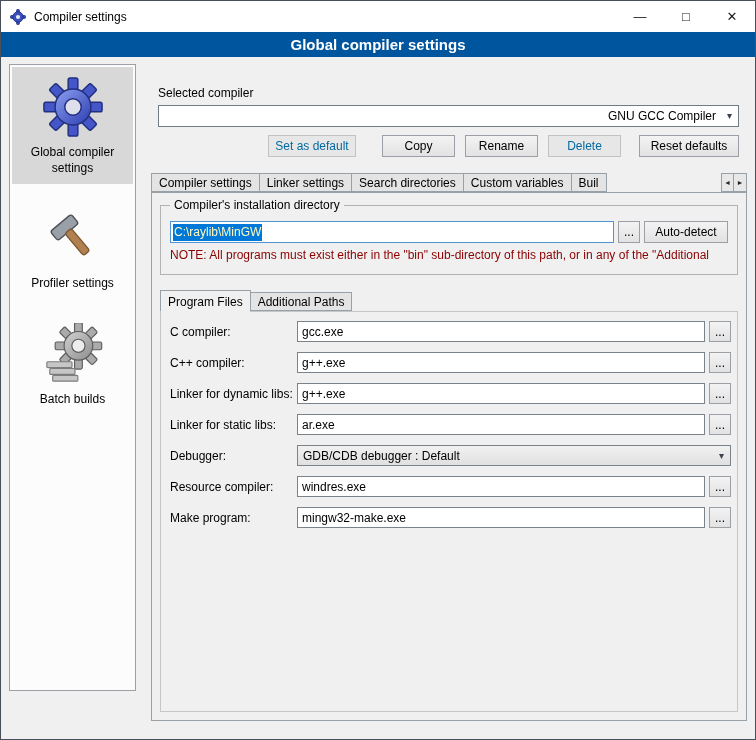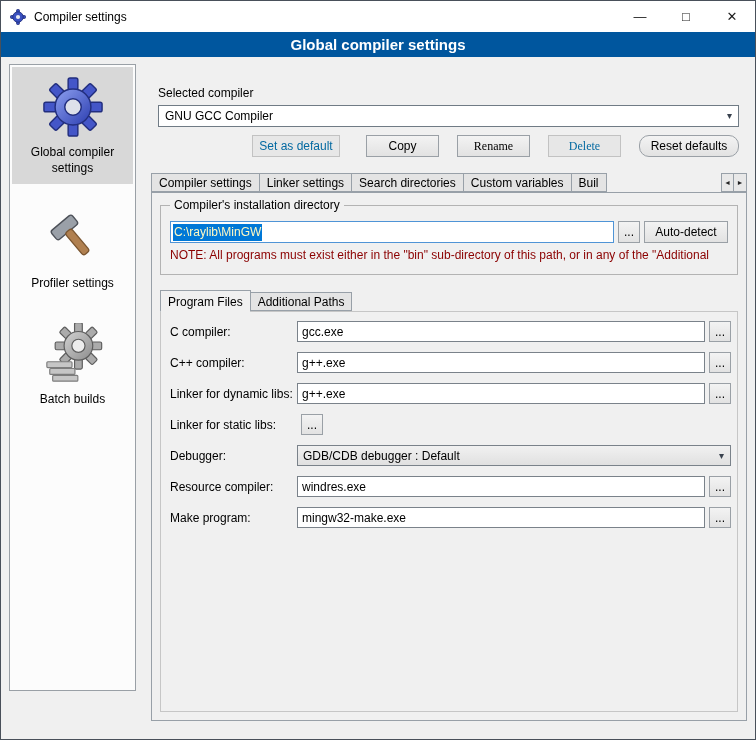--- a/index.html
+++ b/index.html
@@ -20,30 +20,30 @@
   .sidebar{position:absolute;left:8px;top:63px;width:127px;height:627px;box-sizing:border-box;background:#fcfcfc;border:1px solid #9aa0a6;padding-top:2px;}
   .side-item{width:121px;margin:0 auto;display:flex;flex-direction:column;align-items:center;padding:8px 2px 8px;box-sizing:border-box;text-align:center;line-height:1.3;}
   .side-item.selected{background:#d8d8d8;}
   .side-item + .side-item{margin-top:14px;}
   .side-icon{width:64px;height:64px;display:flex;align-items:center;justify-content:center;}
   .side-label{margin-top:6px;}
 
   
   .main{position:absolute;left:145px;top:81px;width:603px;height:627px;}
   .sc-label{margin:4px 0 0 12px;}
-  .combo{box-sizing:border-box;margin:5px 0 0 12px;width:581px;height:22px;background:#fff;border:1px solid #707b85;display:flex;align-items:center;padding:0 22px 0 6px;position:relative;}
+  .combo{box-sizing:border-box;margin:5px 0 0 12px;width:581px;height:22px;background:#fff;border:1px solid #707b85;display:flex;align-items:center;padding:0 22px 0 6px;position:relative;justify-content:flex-end;}
   .combo .chev,.fcombo .chev{position:absolute;right:6px;top:50%;transform:translateY(-55%);font-size:10px;color:#39424e;}
 
   .btnrow{margin:8px 0 0 12px;width:581px;display:flex;justify-content:flex-end;align-items:center;}
   .btn{box-sizing:border-box;height:22px;background:linear-gradient(#f3f3f3,#e2e2e2);border:1px solid #9aa0a6;font-family:inherit;font-size:12px;display:flex;align-items:center;justify-content:center;white-space:nowrap;}
   .btn.disabled{color:#0369a1;background:#e7e7e7;border-color:#c2c2c2;}
   .b-setdef{width:88px;margin-right:26px;}
   .b-copy,.b-rename,.b-delete{width:73px;}
-  .b-rename,.b-delete{margin-left:18px;font-family:Liberation Serif, serif;}
-  .b-reset{width:100px;margin-left:18px;border-radius:10px;}
+  .b-rename,.b-delete{margin-left:10px;}
+  .b-reset{width:100px;margin-left:18px;}
 
   
   .tabs{position:relative;z-index:2;display:flex;align-items:flex-end;margin:13px 0 0 5px;width:596px;height:22px;}
   .tab{box-sizing:border-box;height:19px;padding:2px 7px 0;background:#e4e4e4;border:1px solid #98a0a8;border-left-width:0;white-space:nowrap;}
   .tab:first-child{border-left-width:1px;}
   .tab.active{height:22px;background:#f0f0f0;border-left-width:1px;border-bottom:1px solid #f0f0f0;padding-top:4px;margin-bottom:-1px;}
   .tab.cut{max-width:40px;overflow:hidden;}
   .tabspin{margin-left:auto;display:flex;}
   .spin-btn{width:13px;height:19px;box-sizing:border-box;border:1px solid #98a0a8;background:#e8e8e8;display:flex;align-items:center;justify-content:center;font-size:7px;color:#222;}
   .spin-btn + .spin-btn{border-left:none;}
@@ -238,20 +238,21 @@
         </div>
 
         <div class="frow">
           <span class="flabel">Linker for dynamic libs:</span>
           <input class="finput" value="g++.exe" style="">
           <span class="btn fbrowse">...</span>
         </div>
 
         <div class="frow">
           <span class="flabel">Linker for static libs:</span>
+          <input class="finput" value="ar.exe" style="">
           <span class="btn fbrowse">...</span>
         </div>
 
         <div class="frow">
           <span class="flabel">Debugger:</span>
           <div class="fcombo">
             <span>GDB/CDB debugger : Default</span>
             <span class="chev">▾</span>
           </div>
         </div>

